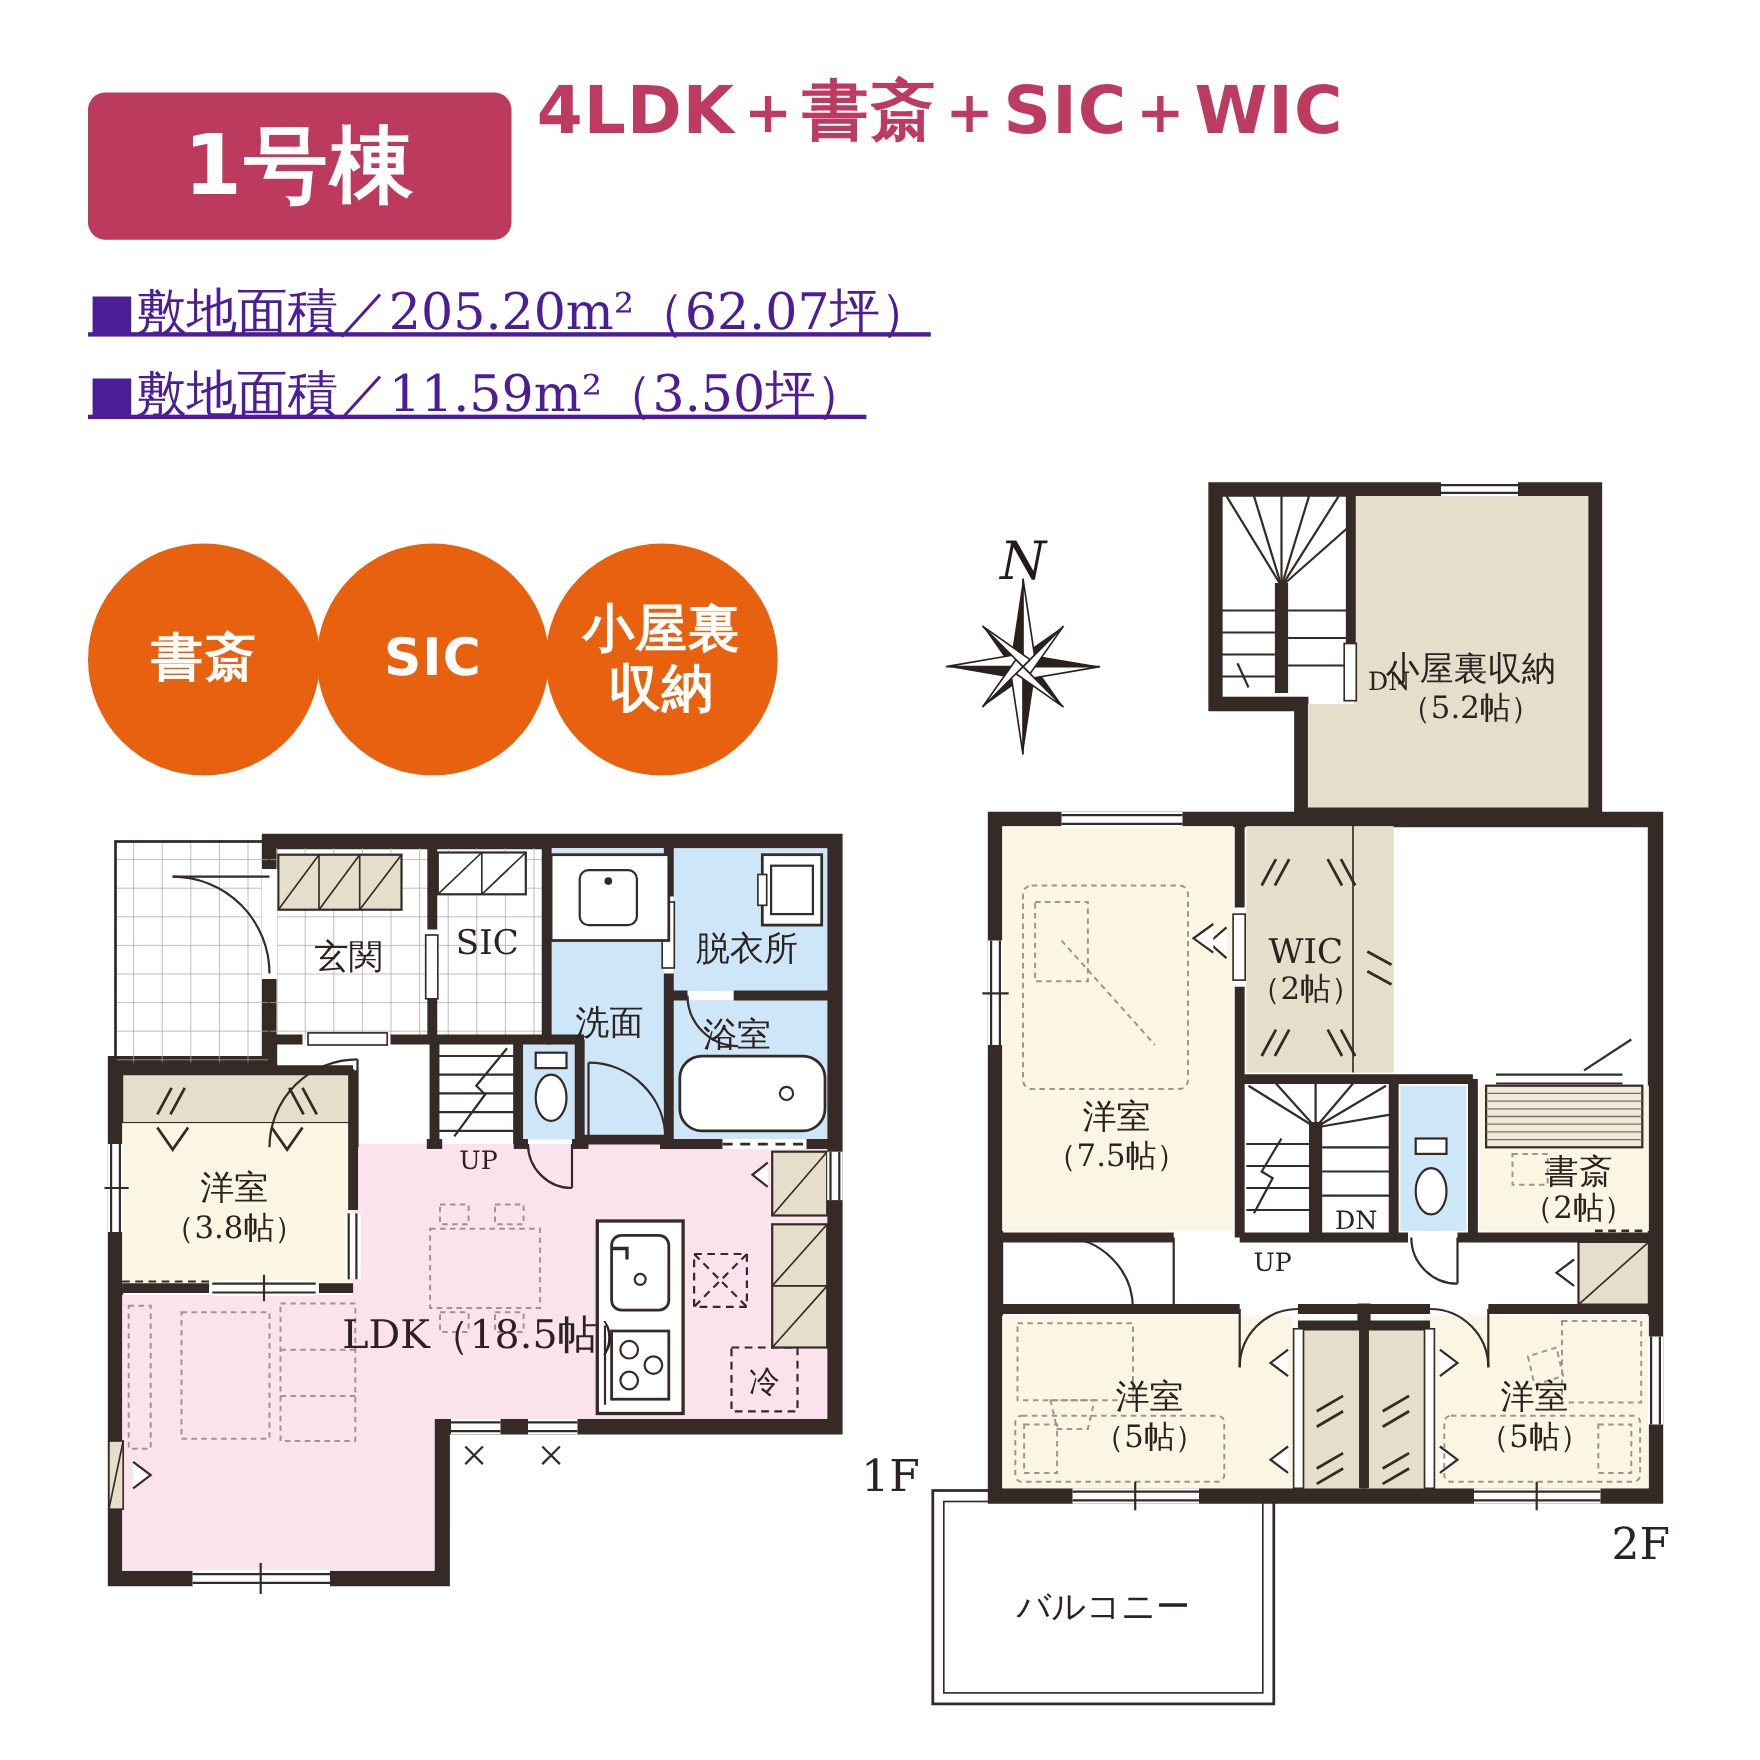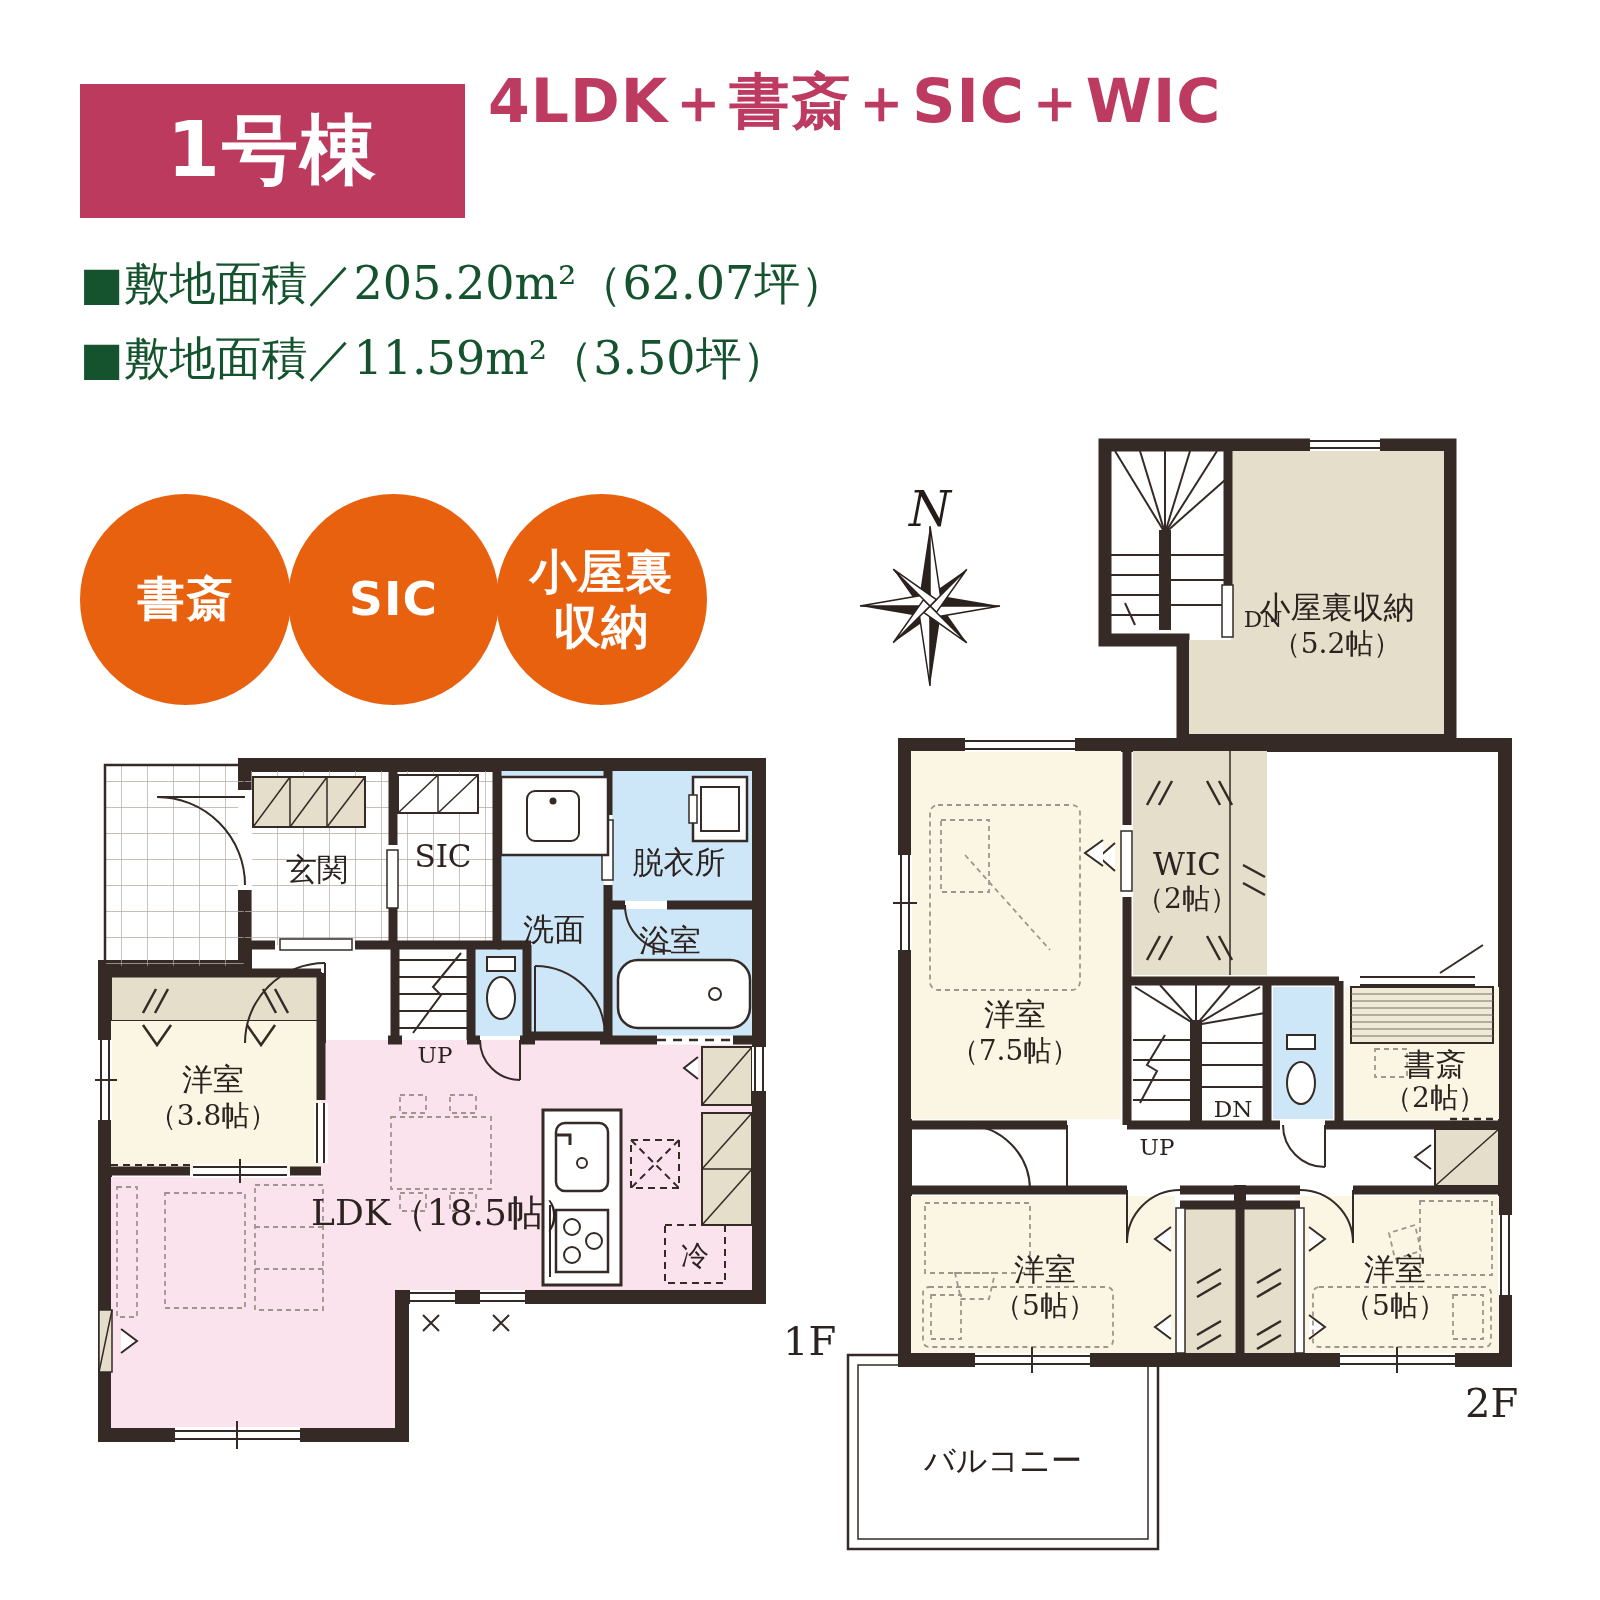--- a/index.html
+++ b/index.html
@@ -1,24 +1,24 @@
 <!DOCTYPE html>
 <html><head>
 <meta charset="utf-8">
 <style>
   html,body{margin:0;padding:0;background:#fff;}
   .canvas{position:relative;width:1600px;height:1600px;background:#ffffff;overflow:hidden;
           font-family:"DejaVu Sans","Liberation Sans",sans-serif;}
   .unit-box{position:absolute;left:80px;top:84px;width:385px;height:134px;background:#bc3a5e;
-            display:flex;align-items:center;justify-content:center;}
+            display:flex;align-items:center;justify-content:center;border-radius:16px;}
   .unit-box span{color:#ffffff;font-size:76px;font-weight:bold;letter-spacing:2px;}
   .main-title{position:absolute;left:488px;top:62px;color:#bd3a60;font-size:60px;font-weight:bold;
               line-height:1.32;letter-spacing:1px;white-space:nowrap;}
   .specs{position:absolute;left:80px;top:246px;font-family:"DejaVu Serif","Liberation Serif",serif;
-         color:#14532d;font-size:46px;line-height:75px;white-space:nowrap;}
+         color:#4c1d95;font-size:46px;line-height:75px;white-space:nowrap;text-decoration:underline;}
   .badges{position:absolute;left:80px;top:494px;display:flex;gap:0px;}
   .badge{width:211px;height:211px;border-radius:50%;background:#e8610f;color:#fff;
          display:flex;flex-direction:column;align-items:center;justify-content:center;
          font-weight:bold;font-size:47px;line-height:1.15;text-align:center;letter-spacing:1px;}
   .badge + .badge{margin-left:-3px;}
   svg text{user-select:none;}
   .rname{font-family:"DejaVu Serif","Liberation Serif",serif;font-size:31px;fill:#2c2320;text-anchor:middle;}
   .rsize{font-family:"DejaVu Serif","Liberation Serif",serif;font-size:28px;fill:#2c2320;text-anchor:middle;}
   .rsmall{font-family:"DejaVu Serif","Liberation Serif",serif;font-size:23px;fill:#2c2320;text-anchor:middle;}
   .flabel{font-family:"DejaVu Serif","Liberation Serif",serif;font-size:40px;fill:#2c2320;}

